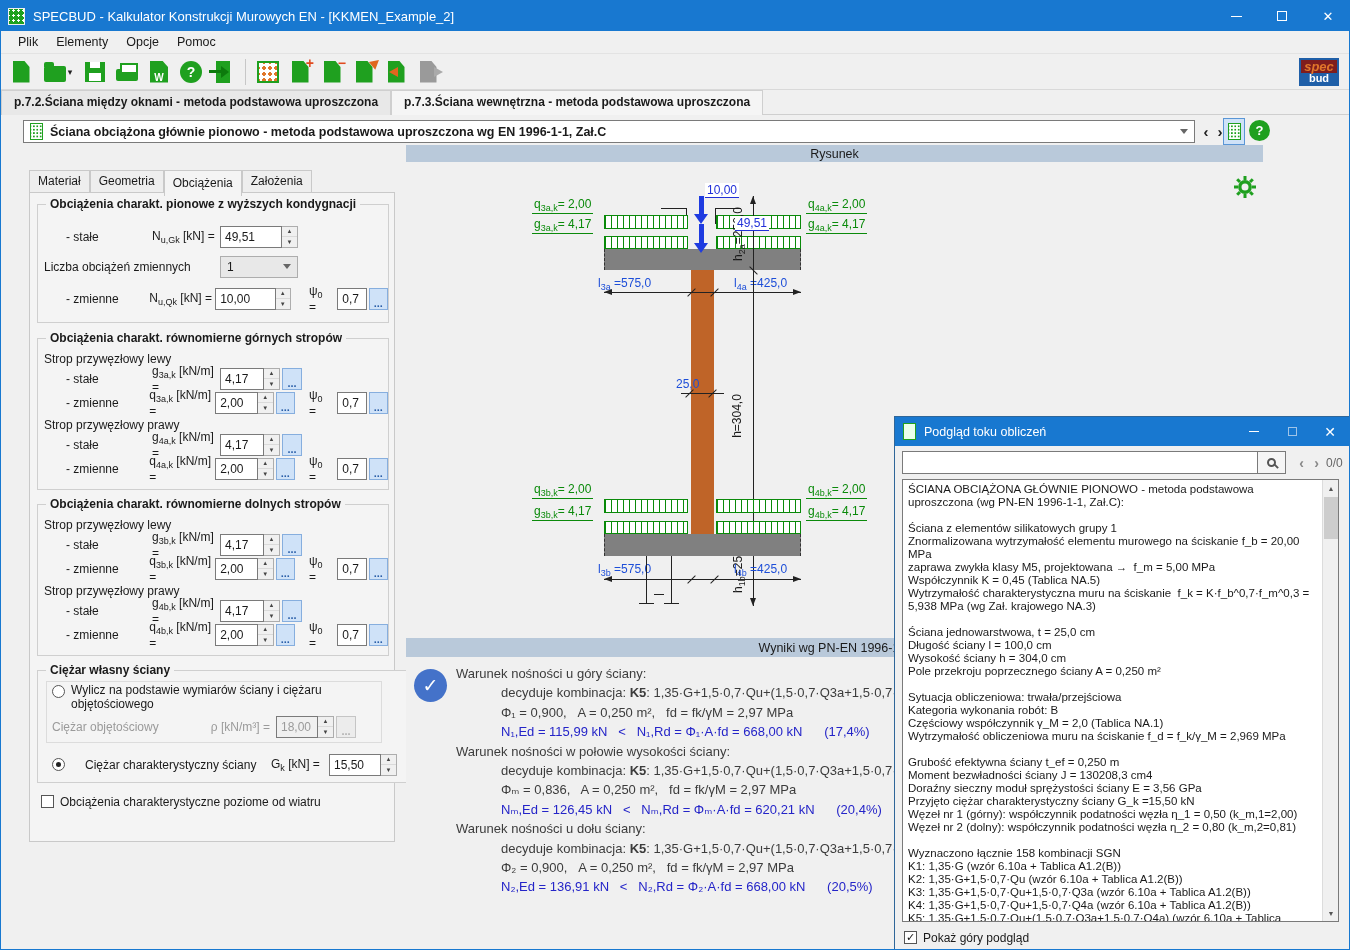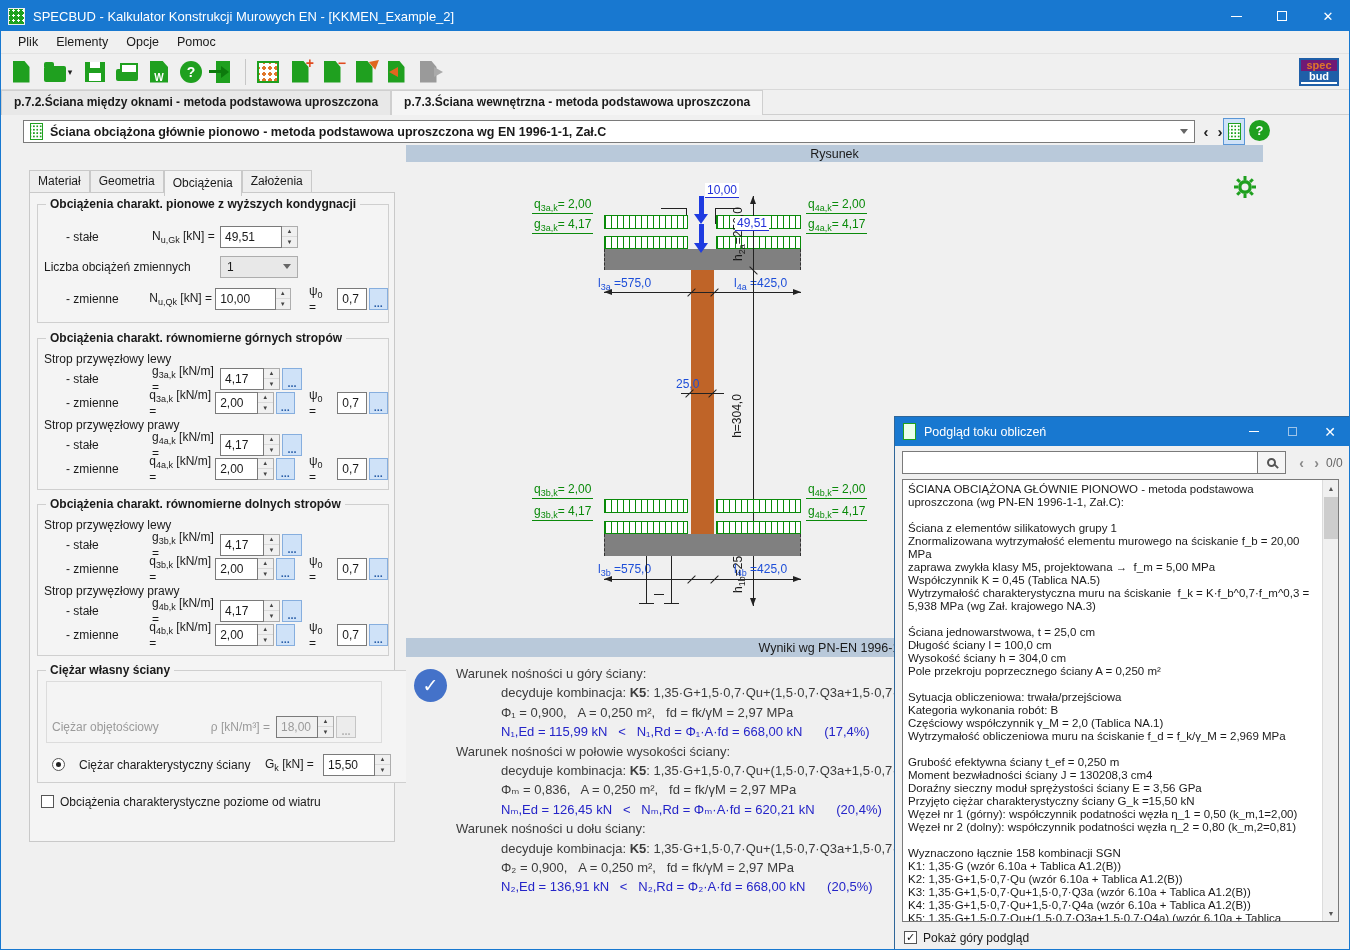--- a/index.html
+++ b/index.html
@@ -44,21 +44,21 @@
   .gexit { width:14px; height:22px; background:#1fa01f; position:relative; }
   .gexit .bar { position:absolute; left:-7px; top:9px; width:12px; height:3px; background:#0d7a0d; }
   .gexit .tri { position:absolute; left:5px; top:5px; width:0; height:0; border-top:6px solid transparent; border-bottom:6px solid transparent; border-left:8px solid #0d7a0d; }
   .ggrid { width:22px; height:22px; background:#fff; border:2px solid #1fa01f;
            background-image:radial-gradient(circle,#e0762a 1.6px,transparent 1.8px); background-size:6px 6px; background-position:2px 2px; }
   .badge { position:absolute; right:2px; top:0; font-weight:bold; font-size:14px; color:#e04a1f; line-height:12px;}
   .tri-r { position:absolute; right:1px; top:10px; width:0;height:0; border-top:5px solid transparent;border-bottom:5px solid transparent;border-left:9px solid #aaa; }
   .tri-l { position:absolute; right:14px; top:10px; width:0;height:0; border-top:5px solid transparent;border-bottom:5px solid transparent;border-right:9px solid #e0661f; }
   .tri-refresh { position:absolute; right:0px; top:1px; width:0;height:0; border-top:5px solid transparent;border-bottom:5px solid transparent;border-left:9px solid #e0661f; transform:rotate(-40deg);}
   #logo { margin-left:auto; margin-right:12px; width:40px; height:28px; border:2px solid #1f5fa8; background:#fff; text-align:center; line-height:1; }
-  #logo .l1 { color:#e0762a; font-weight:bold; font-size:11px; background:#701a75; }
+  #logo .l1 { color:#e0762a; font-weight:bold; font-size:13px; background:#7f1d1d;font-style:italic; }
   #logo .l2 { color:#fff; font-weight:bold; font-size:11px; background:#1f5fa8; }
 
   
   #tabbar { position:absolute; left:0; top:89px; width:1350px; height:25px; background:#f0f0f0; border-bottom:1px solid #cfcfcf; display:flex; }
   .doctab { height:25px; padding:4px 12px 0 12px; font-weight:bold; font-size:12px; border:1px solid #cfcfcf; border-bottom:none; background:#e8e8e8; }
   .doctab.active { background:#f5f5f5; border-bottom:1px solid #f5f5f5; height:26px; }
 
   
   #selrow { position:absolute; left:0; top:114px; width:1350px; height:33px; background:#f0f0f0; }
   #combo { position:absolute; left:22px; top:5px; width:1172px; height:23px; background:#fff; border:1px solid #7a7a7a;
@@ -410,33 +410,37 @@
       <span class="dots">...</span>
       <span style="margin-left:14px"><span>ψ</span><sub class="fsub">0</sub> <span>=</span></span>
       <span class="tbox" style="width:30px;margin-left:5px">0,7</span>
       <span class="dots">...</span>
     </div>
   </div>
 
   <div class="grp" style="left:36px;top:669px;width:424px;height:113px">
     <div class="gtitle">Ciężar własny ściany</div>
     <div class="abs" style="left:8px;top:10px;width:336px;height:62px;border:1px solid #dcdcdc"></div>
+    <div class="frow" style="left:14px;top:12px;height:28px;align-items:flex-start">
+      <span class="radio" style="margin-top:2px"></span>
+      <span class="flabel" style="margin-left:6px;width:290px">Wylicz na podstawie wymiarów ściany i ciężaru objętościowego</span>
+    </div>
     <div class="frow" style="left:14px;top:44px">
       <span class="flabel" style="width:150px;color:#9a9a9a">Ciężar objętościowy</span>
       <span style="width:74px;color:#9a9a9a;text-align:right;padding-right:6px"><span>ρ</span> <span>[kN/m³] =</span></span>
       <span class="tbox dis" style="width:42px">18,00</span>
       <span class="spin">
           <div>▲</div>
           <div>▼</div>
         </span>
       <span class="dots dis">...</span>
     </div>
     <div class="frow" style="left:14px;top:82px">
       <span class="radio sel"></span>
-      <span class="flabel" style="margin-left:14px;width:186px">Ciężar charakterystyczny ściany</span>
+      <span class="flabel" style="margin-left:20px;width:186px">Ciężar charakterystyczny ściany</span>
       <span style="width:58px"><span>G</span><sub class="fsub">k</sub> <span>[kN] =</span></span>
       <span class="tbox" style="width:52px">15,50</span>
       <span class="spin">
           <div>▲</div>
           <div>▼</div>
         </span>
     </div>
   </div>
 
   <div class="frow" style="left:40px;top:789px;position:absolute">

